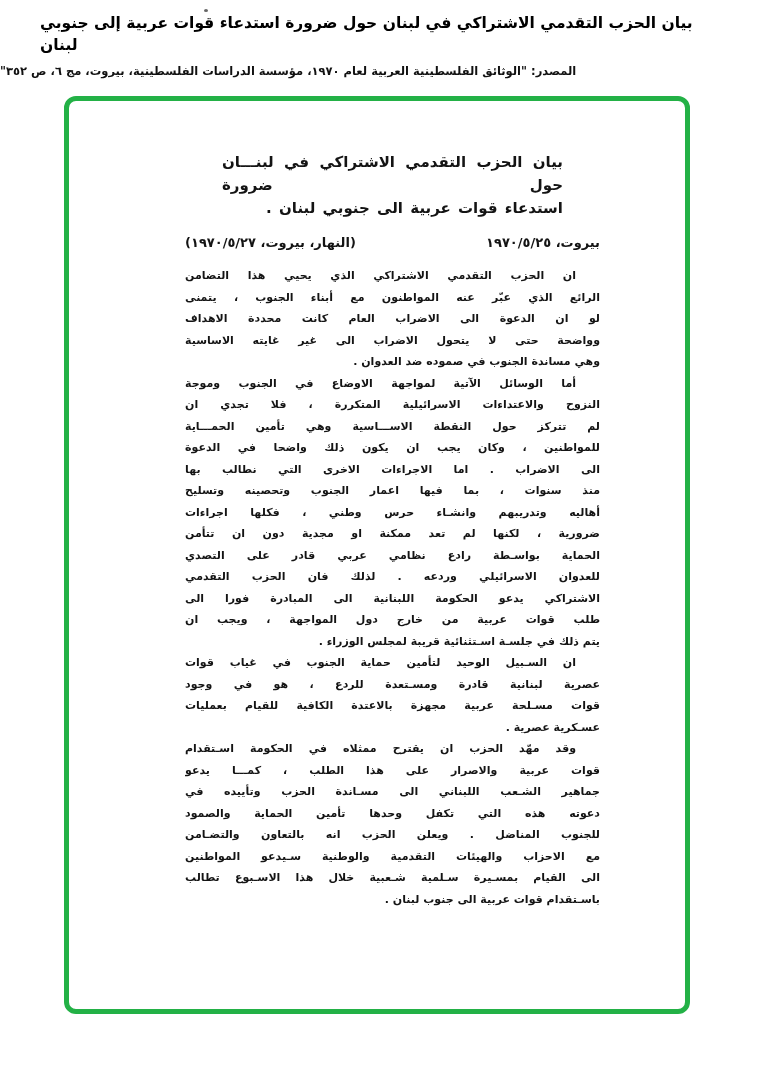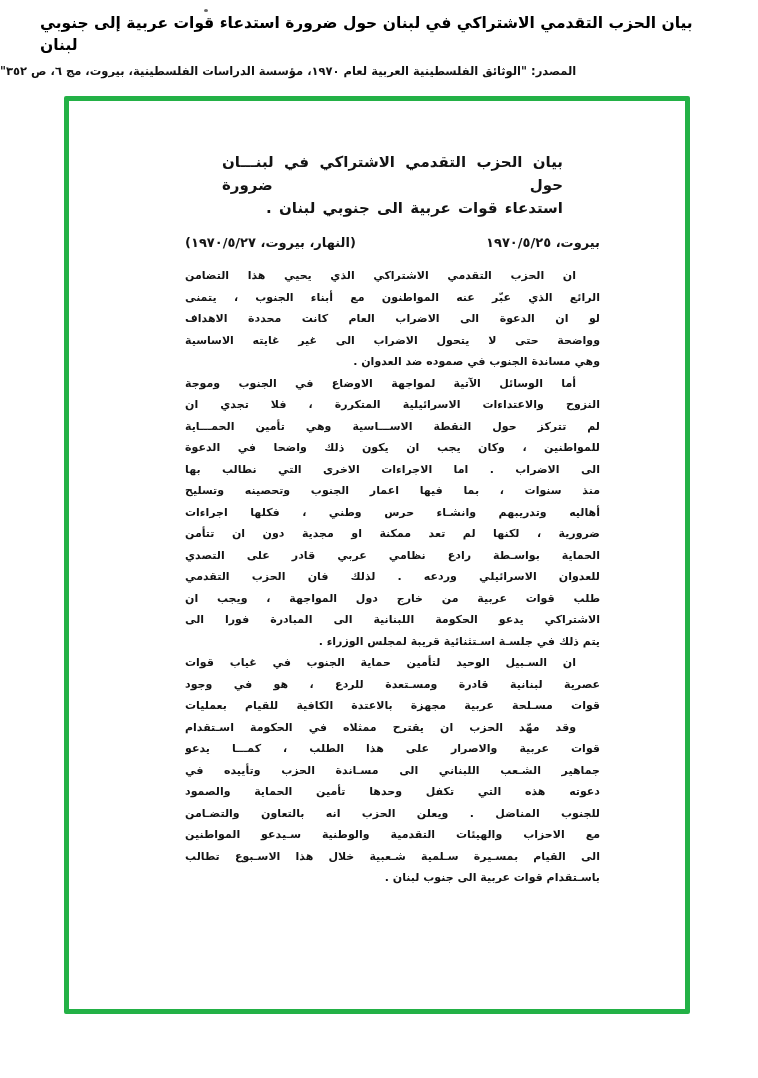--- a/index.html
+++ b/index.html
@@ -50,21 +50,21 @@
   }
   
   .doc-frame {
     position: absolute;
     left: 64px;
     top: 96px;
     width: 626px;
     height: 918px;
     box-sizing: border-box;
     border: 5px solid var(--frame-green, #23b146);
-    border-radius: 2px;
+    border-radius: 12px;
     background: #ffffff;
   }
   .doc-content {
     position: absolute;
     top: 50px;
     right: 85px;
     left: 116px;
     direction: rtl;
     color: #141414;
   }
@@ -146,28 +146,29 @@
             <div class="line first">أما الوسائل الآتية لمواجهة الاوضاع في الجنوب وموجة</div>
             <div class="line">النزوح والاعتداءات الاسرائيلية المتكررة ، فلا تجدي ان</div>
             <div class="line">لم تتركز حول النقطة الاســـاسية وهي تأمين الحمـــاية</div>
             <div class="line">للمواطنين ، وكان يجب ان يكون ذلك واضحا في الدعوة</div>
             <div class="line">الى الاضراب . اما الاجراءات الاخرى التي نطالب بها</div>
             <div class="line">منذ سنوات ، بما فيها اعمار الجنوب وتحصينه وتسليح</div>
             <div class="line">أهاليه وتدريبهم وانشـاء حرس وطني ، فكلها اجراءات</div>
             <div class="line">ضرورية ، لكنها لم تعد ممكنة او مجدية دون ان تتأمن</div>
             <div class="line">الحماية بواسـطة رادع نظامي عربي قادر على التصدي</div>
             <div class="line">للعدوان الاسرائيلي وردعه . لذلك فان الحزب التقدمي</div>
+            <div class="line">الاشتراكي يدعو الحكومة اللبنانية الى المبادرة فورا الى</div>
             <div class="line">طلب قوات عربية من خارج دول المواجهة ، ويجب ان</div>
-            <div class="line">الاشتراكي يدعو الحكومة اللبنانية الى المبادرة فورا الى</div>
             <div class="line last">يتم ذلك في جلسـة اسـتثنائية قريبة لمجلس الوزراء .</div>
           </div>
           <div class="para">
             <div class="line first">ان السـبيل الوحيد لتأمين حماية الجنوب في غياب قوات</div>
             <div class="line">عصرية لبنانية قادرة ومسـتعدة للردع ، هو في وجود</div>
             <div class="line">قوات مسـلحة عربية مجهزة بالاعتدة الكافية للقيام بعمليات</div>
+            <div class="line last">عسـكرية عصرية .</div>
           </div>
           <div class="para">
             <div class="line first">وقد مهّد الحزب ان يقترح ممثلاه في الحكومة اسـتقدام</div>
             <div class="line">قوات عربية والاصرار على هذا الطلب ، كمـــا يدعو</div>
             <div class="line">جماهير الشـعب اللبناني الى مسـاندة الحزب وتأييده في</div>
             <div class="line">دعوته هذه التي تكفل وحدها تأمين الحماية والصمود</div>
             <div class="line">للجنوب المناضل . ويعلن الحزب انه بالتعاون والتضـامن</div>
             <div class="line">مع الاحزاب والهيئات التقدمية والوطنية سـيدعو المواطنين</div>
             <div class="line">الى القيام بمسـيرة سـلمية شـعبية خلال هذا الاسـبوع تطالب</div>
             <div class="line last">باسـتقدام قوات عربية الى جنوب لبنان .</div>

